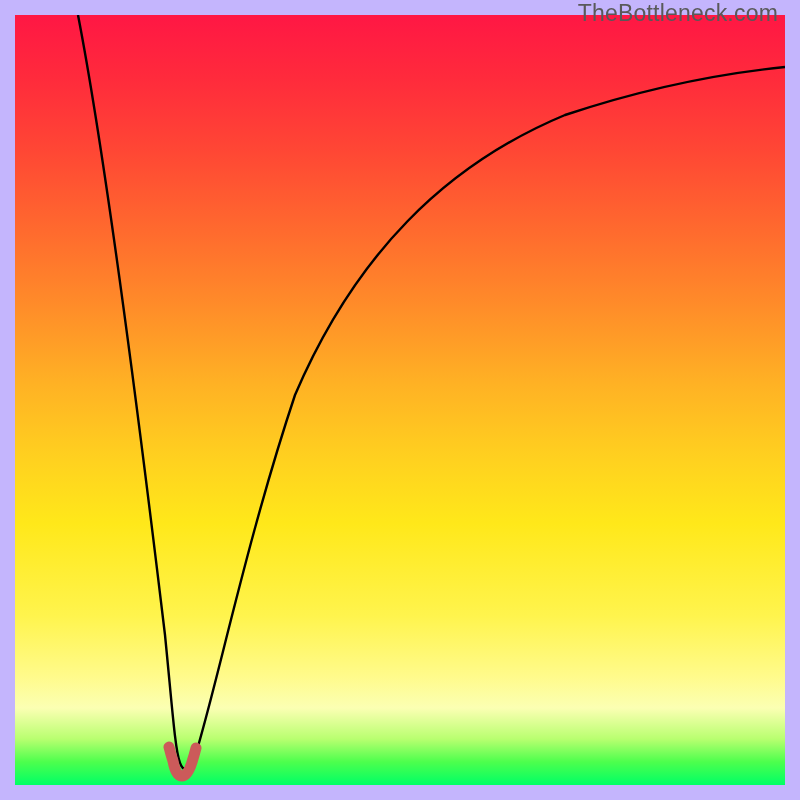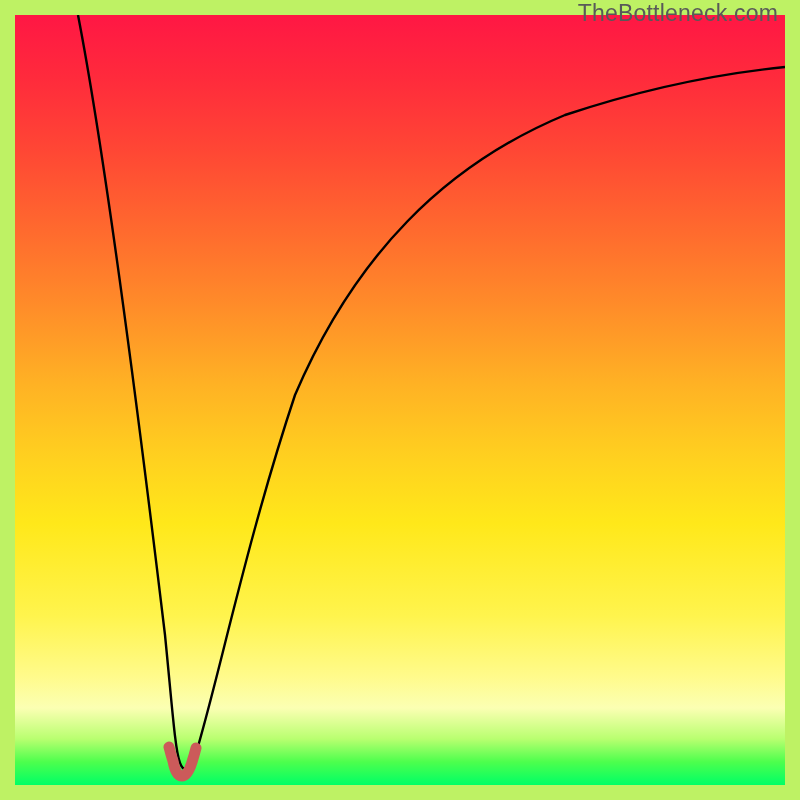--- a/index.html
+++ b/index.html
@@ -6,21 +6,21 @@
     margin: 0;
     padding: 0;
     width: 800px;
     height: 800px;
     overflow: hidden;
     font-family: Arial, Helvetica, sans-serif;
   }
   .frame {
     width: 800px;
     height: 800px;
-    background: #bef264;
+    background: #c4b5fd;
     position: relative;
     box-sizing: border-box;
   }
   .plot-area {
     position: absolute;
     left: 15px;
     top: 15px;
     width: 770px;
     height: 770px;
     overflow: hidden;

